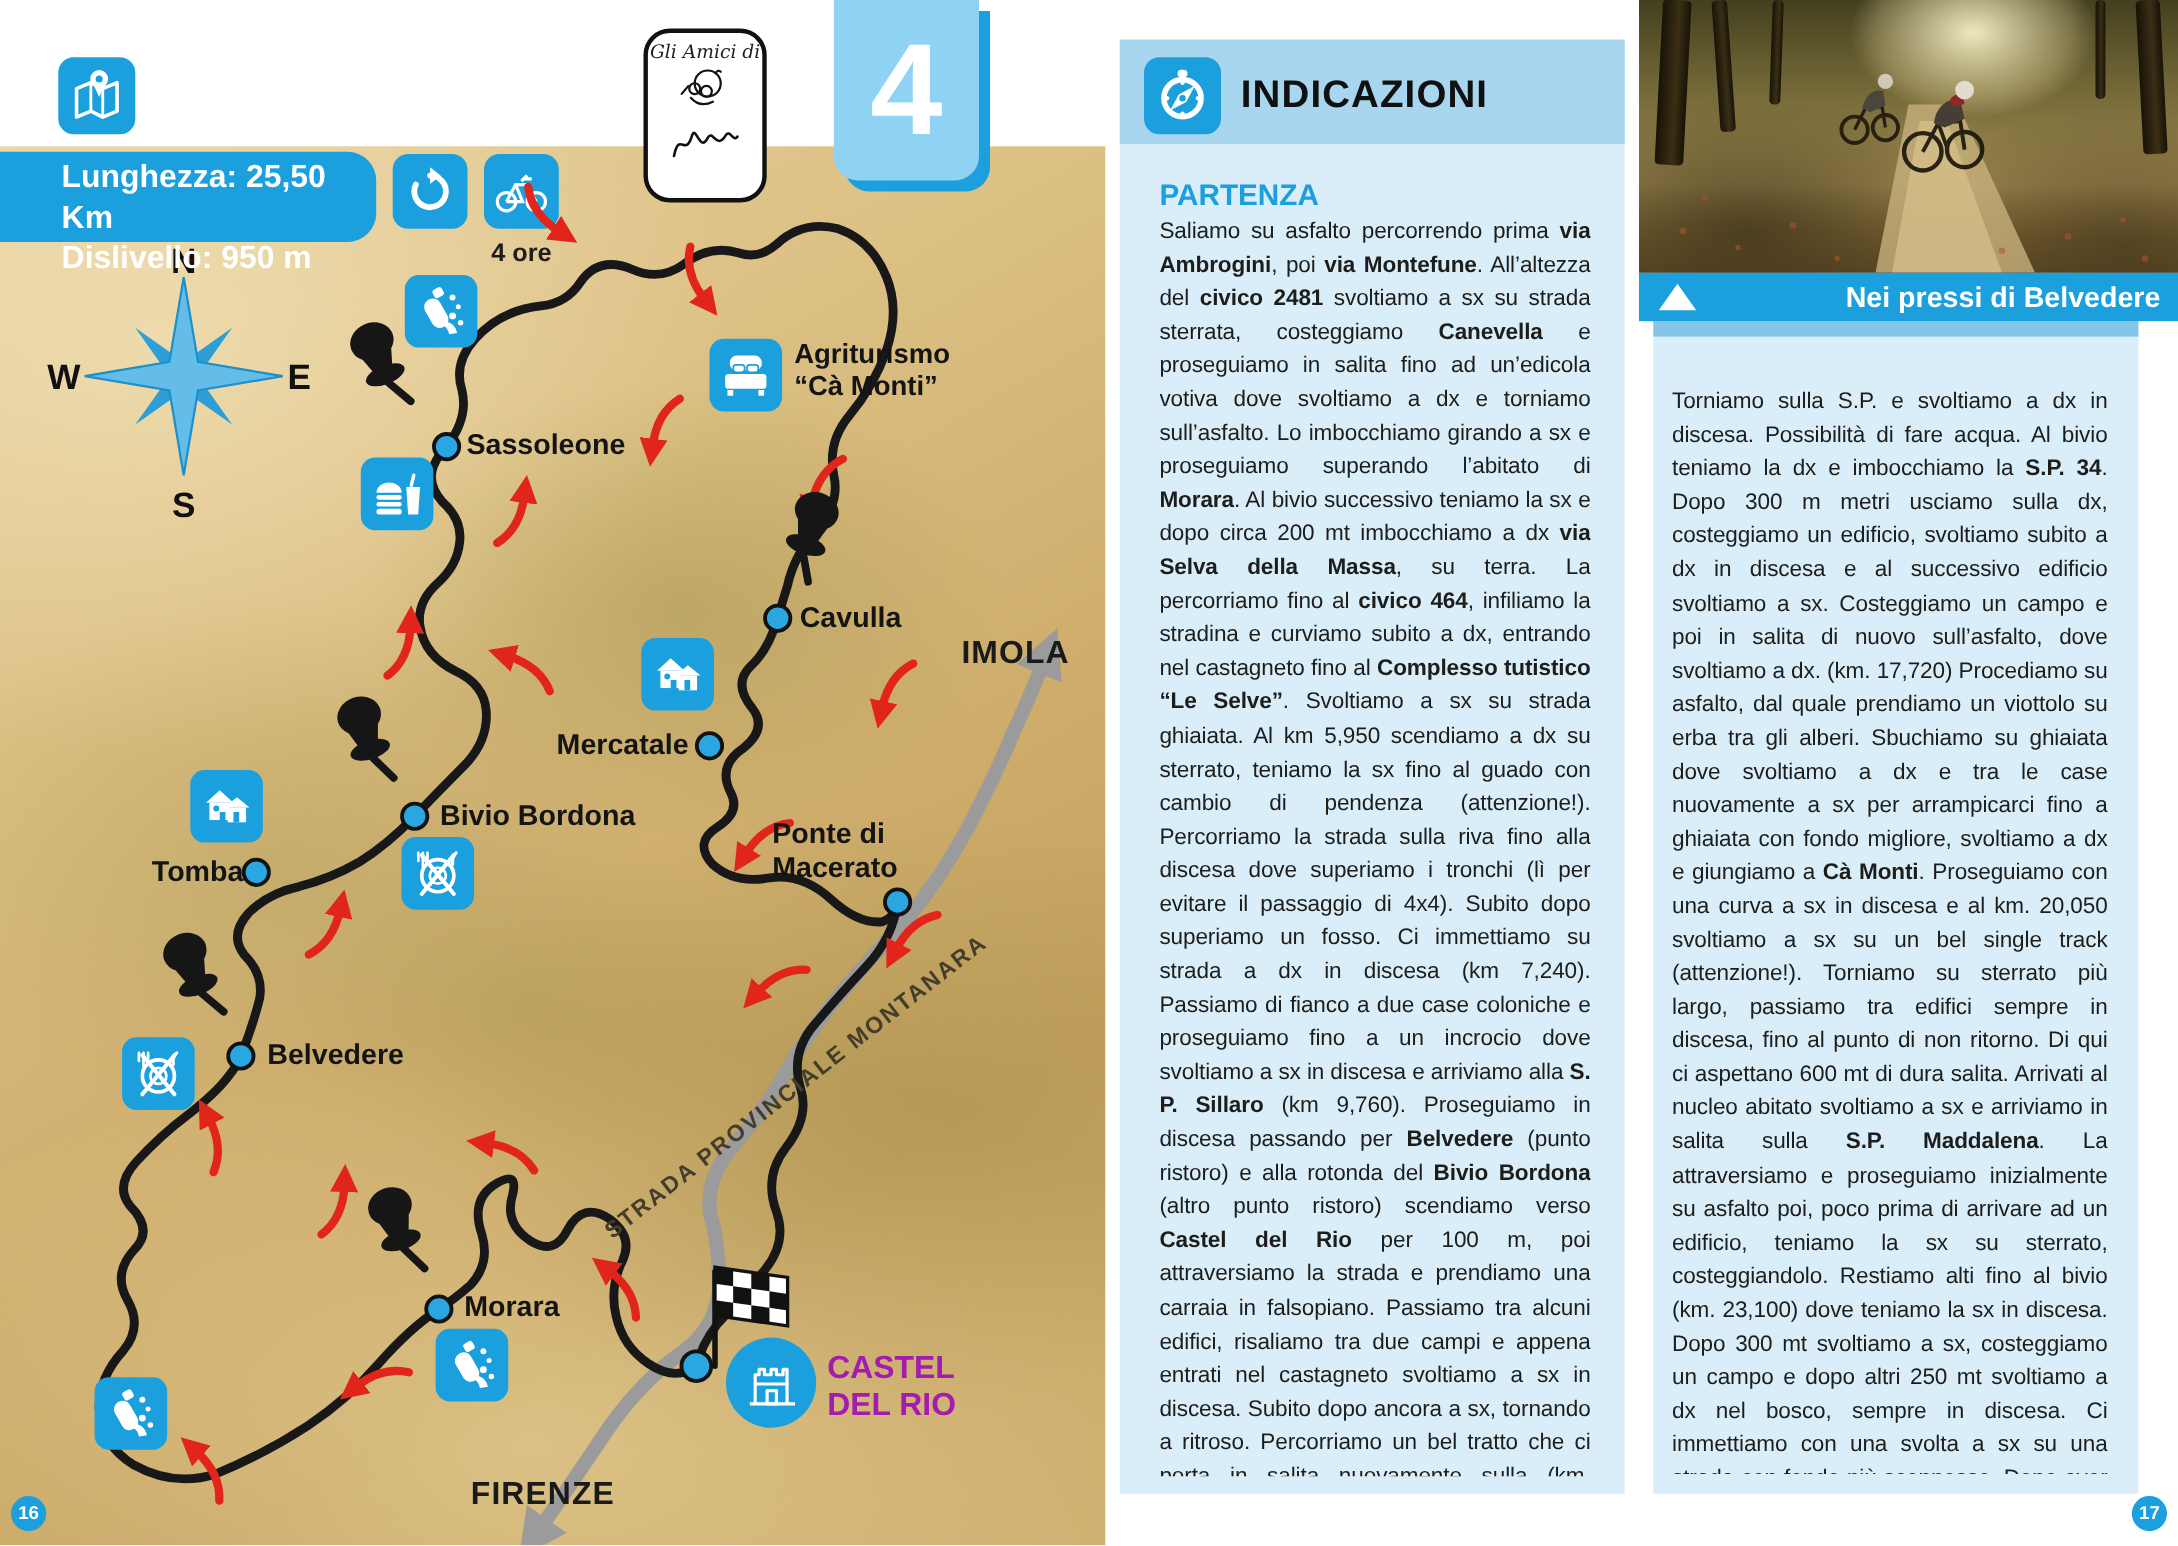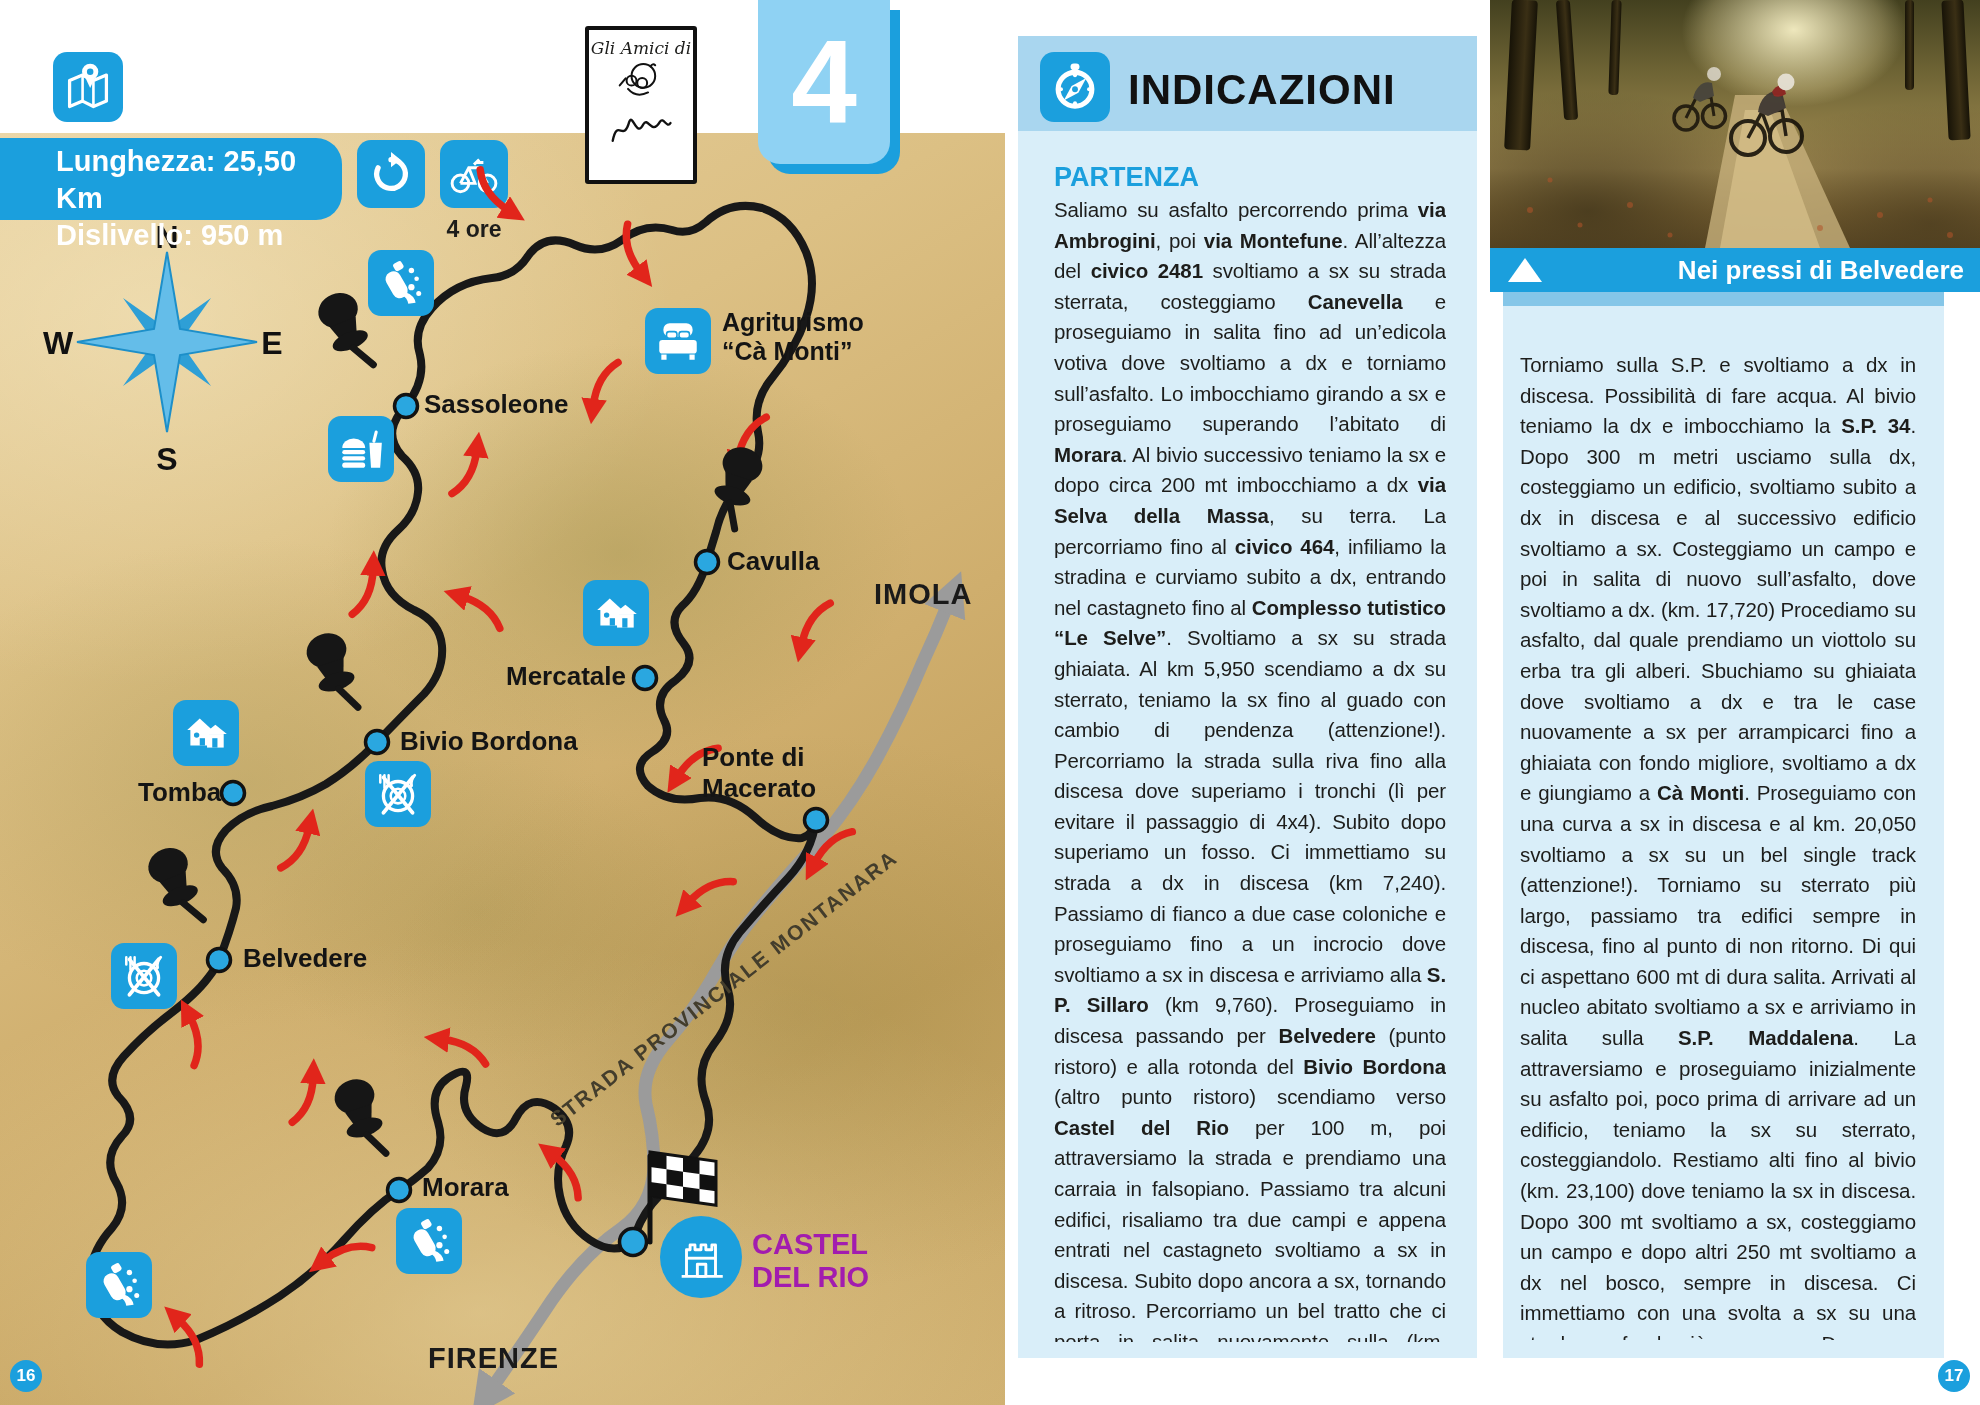--- a/index.html
+++ b/index.html
@@ -14,21 +14,21 @@
       radial-gradient(ellipse 600px 400px at 800px 880px, rgba(142,128,62,.28), transparent 70%),
       radial-gradient(ellipse 320px 220px at 480px 780px, rgba(150,138,72,.25), transparent 70%),
       radial-gradient(ellipse 700px 500px at 150px 180px, rgba(255,246,214,.40), transparent 75%),
       radial-gradient(ellipse 900px 500px at 480px 1180px, rgba(238,218,166,.55), transparent 75%),
       linear-gradient(150deg,#e7d09e 0%,#dcc084 30%,#cfae6d 55%,#c3a05c 75%,#cdad6c 100%);}
   #lp-header{position:absolute;left:0;top:0;width:1005px;height:133px;background:#fff;}
   .hicon{position:absolute;border-radius:14px;background:#1b9fdd;display:flex;align-items:center;justify-content:center;}
   #lp-title{position:absolute;left:138px;top:42px;font-size:44px;font-weight:800;letter-spacing:-1px;white-space:nowrap;}
   #lp-title .blue{color:#1b9fdd;}
   #badge{position:absolute;left:585px;top:26px;width:104px;height:150px;background:#fff;
-         border:4px solid #111;border-radius:3px;text-align:center;z-index:6;}
+         border:4px solid #111;border-radius:24px;text-align:center;z-index:6;}
   #badge .script{font-family:"DejaVu Serif",serif;font-style:italic;font-size:17px;margin-top:8px;}
   #route-number{position:absolute;left:758px;top:0;width:132px;height:164px;background:#8fd2f3;
       border-radius:0 0 22px 22px;box-shadow:10px 10px 0 #1b9fdd;display:flex;align-items:center;justify-content:center;
       color:#fff;font-size:118px;font-weight:800;z-index:5;}
   #stats-bar{position:absolute;left:-26px;top:138px;width:368px;height:82px;background:#1b9fdd;border-radius:26px;
       color:#fff;font-weight:700;font-size:29px;line-height:37px;padding:5px 0 0 82px;box-sizing:border-box;z-index:4;}
   #loop-chip{left:357px;top:140px;width:68px;height:68px;}
   #bike-chip{left:440px;top:140px;width:68px;height:68px;}
   #duration{position:absolute;left:428px;top:216px;width:92px;text-align:center;font-size:23px;font-weight:700;}
   
@@ -43,21 +43,21 @@
                  background:#1b9fdd;z-index:4;display:flex;align-items:center;justify-content:center;}
   #castel-label{position:absolute;left:752px;top:1228px;font-size:29px;font-weight:800;color:#a21caf;line-height:33px;z-index:5;}
   #flag{position:absolute;left:636px;top:1146px;z-index:4;}
   .page-badge{position:absolute;width:32px;height:32px;border-radius:50%;background:#1b9fdd;color:#fff;
               font-size:17px;font-weight:700;display:flex;align-items:center;justify-content:center;z-index:9;}
   
   #col1-panel{position:absolute;left:1018px;top:36px;width:459px;height:1322px;background:#d9eef9;}
   #col1-band{position:absolute;left:0;top:0;width:100%;height:95px;background:#a9d6ef;}
   #indicazioni-icon{position:absolute;left:22px;top:16px;width:70px;height:70px;border-radius:14px;background:#1b9fdd;
        display:flex;align-items:center;justify-content:center;}
-  #indicazioni-title{position:absolute;left:110px;top:30px;font-size:42px;font-weight:800;letter-spacing:1px;color:#111;}
+  #indicazioni-title{position:absolute;left:110px;top:30px;font-size:35px;font-weight:800;letter-spacing:1px;color:#111;}
   #col1-text{position:absolute;left:36px;top:126px;width:392px;height:1180px;overflow:hidden;}
   .kicker{color:#1b9fdd;font-size:27px;font-weight:800;margin:0 0 2px 0;}
   .subtitle{font-size:24.5px;font-weight:800;font-style:italic;margin:0 0 6px 0;}
   .body-par{font-size:20.5px;line-height:30.6px;text-align:justify;letter-spacing:-0.1px;}
   .body-par b{font-weight:800;}
   #photo{position:absolute;left:1490px;top:0;width:490px;height:248px;overflow:hidden;
      background:
        radial-gradient(ellipse 160px 110px at 62% 12%, rgba(255,248,205,.9), rgba(255,240,180,.25) 55%, transparent 70%),
        radial-gradient(ellipse 300px 160px at 20% 85%, rgba(64,52,26,.8), transparent 75%),
        radial-gradient(ellipse 300px 160px at 90% 90%, rgba(70,56,28,.7), transparent 75%),

